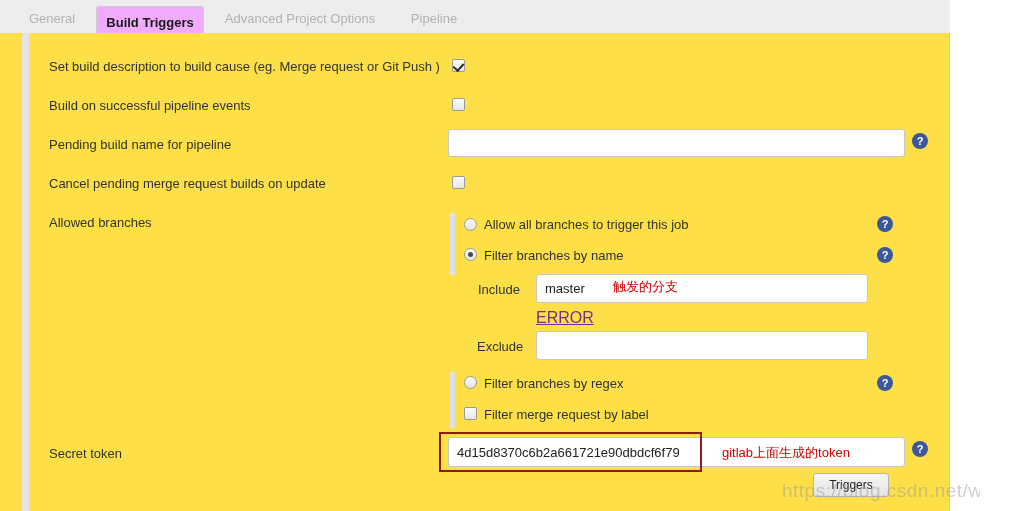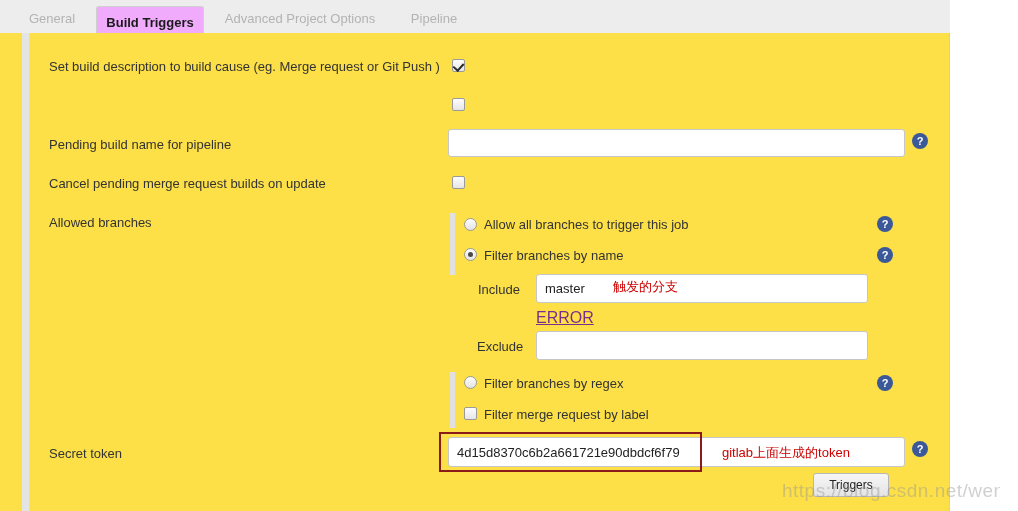--- a/index.html
+++ b/index.html
@@ -7,21 +7,20 @@
     padding: 0;
     background: #ffffff;
     font-family: "Liberation Sans", sans-serif;
   }
   #root {
     position: relative;
     width: 980px;
     height: 511px;
     overflow: hidden;
     background: #ffffff;
-    padding-left: 20px;
   }
 
   
   .tabbar {
     position: absolute;
     left: 0; top: 0;
     width: 950px;
     height: 33px;
     background: #ededed;
     border-bottom: 1px solid #d4d4d4;
@@ -231,20 +230,21 @@
     </div>
   </div>
 
   <div class="panel">
 
     <div class="section-bar"></div>
 
     <div class="row-label" style="left:49px; top:26px;">Set build description to build cause (eg. Merge request or Git Push )</div>
     <div class="chk checked" style="left:452px; top:26px;"></div>
 
+    <div class="row-label" style="left:49px; top:65px;">Build on successful pipeline events</div>
     <div class="chk" style="left:452px; top:65px;"></div>
 
     <div class="row-label" style="left:49px; top:104px;">Pending build name for pipeline</div>
     <div class="text-input" style="left:448px; top:96px; width:457px; height:28px;">
       <span></span>
     </div>
     <div class="help-icon" style="left:912px; top:100px;">?</div>
 
     <div class="row-label" style="left:49px; top:143px;">Cancel pending merge request builds on update</div>
     <div class="chk" style="left:452px; top:143px;"></div>

